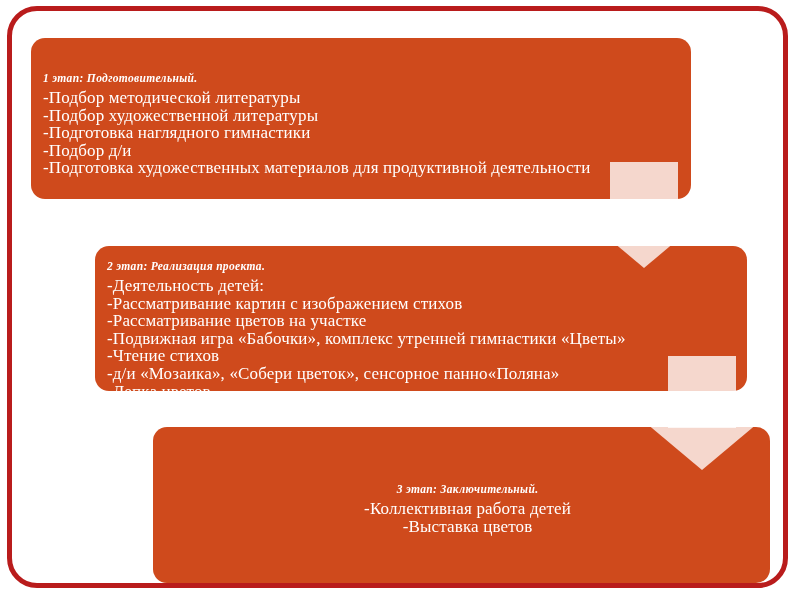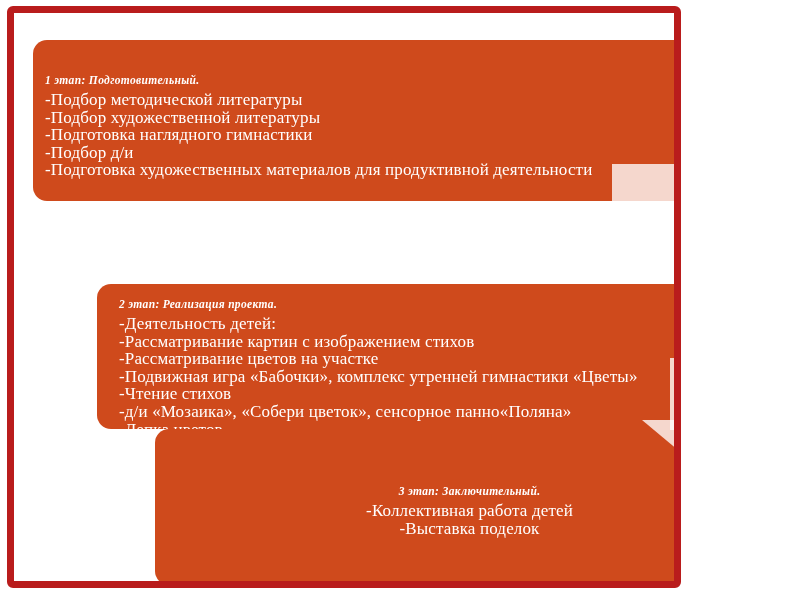--- a/index.html
+++ b/index.html
@@ -12,25 +12,25 @@
     height: 600px;
     overflow: hidden;
     font-family: "Liberation Serif", "DejaVu Serif", serif;
   }
 
   
   #slide {
     position: absolute;
     left: 7px;
     top: 6px;
-    width: 674px;
+    width: 781px;
     height: 582px;
     box-sizing: border-box;
-    border: 7px solid #b91c1c;
-    border-radius: 6px;
+    border: 5px solid #b91c1c;
+    border-radius: 30px;
     background: #ffffff;
     overflow: hidden;
   }
 
   
   .stage-box {
     position: absolute;
     background: #CF4A1C;
     border-radius: 14px;
     box-sizing: border-box;
@@ -42,22 +42,21 @@
     top: 27px;
     width: 660px;
     height: 161px;
     padding: 32px 0 0 12px;
   }
   #box-2 {
     left: 83px;
     top: 235px;
     width: 652px;
     height: 145px;
-    padding: 12px 0 0 22px;
-    margin-top: 36px;
+    padding: 12px 0 0 12px;
   }
   #box-3 {
     left: 141px;
     top: 416px;
     width: 617px;
     height: 156px;
     padding: 54px 0 0 12px;
     text-align: center;
   }
 
@@ -154,17 +153,17 @@
 
   <div class="down-arrow" id="arrow-2">
     <div class="shaft"></div>
     <div class="head"></div>
   </div>
 
   <div class="stage-box" id="box-3">
     <div class="stage-title">3 этап: Заключительный.</div>
     <ul class="stage-list">
       <li>-Коллективная работа детей</li>
-      <li>-Выставка поделок</li>
+      <li>-Выставка цветов</li>
     </ul>
   </div>
 
 </div>
 
 </body></html>

